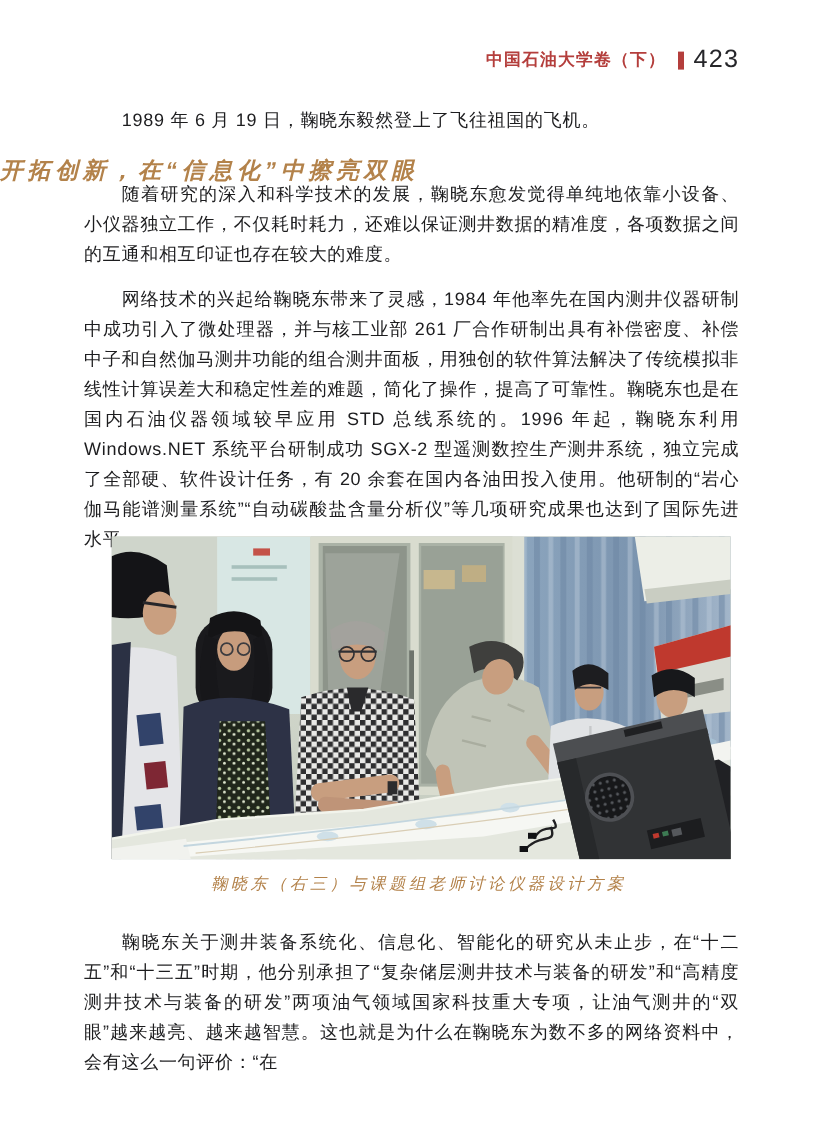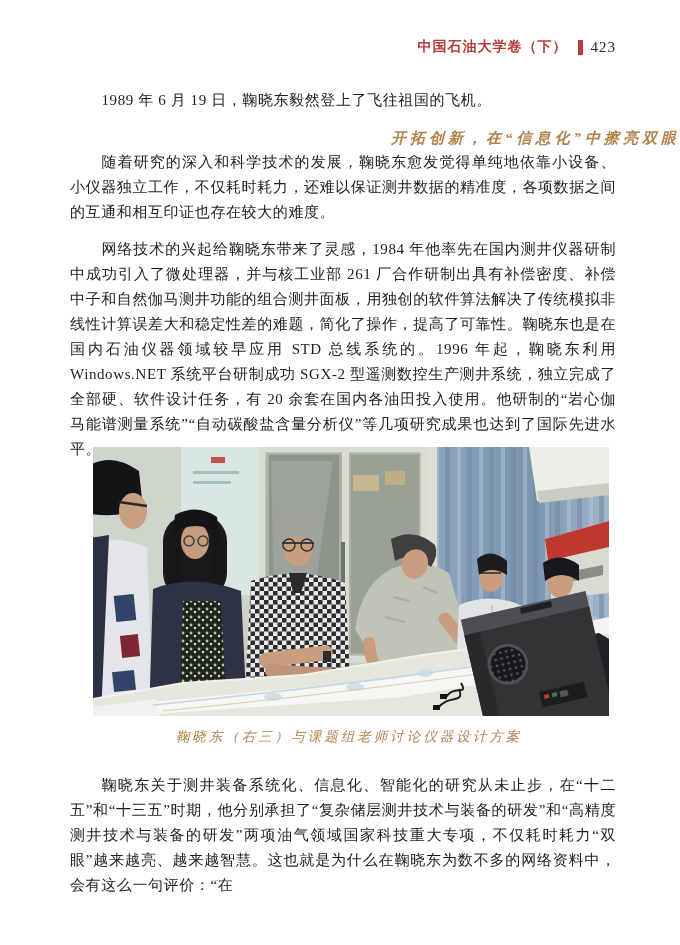--- a/index.html
+++ b/index.html
@@ -1,48 +1,48 @@
 <!DOCTYPE html>
 <html style="--header-red: #b43e3c; --heading-gold: #b3824a; --caption-gold: #b3824a; --body-text: #1d1d1f;"><head>
 <meta charset="utf-8">
 <style>
   html,body{margin:0;padding:0;background:#ffffff;}
   .page{
     position:relative;
     width:680px;height:945px;
     background:#ffffff;
-    font-family:Liberation Serif, serif;
+    font-family:Liberation Sans, sans-serif;
     color:var(--body-text,#1d1d1f);
     overflow:hidden;
   }
   .page-header{
     position:absolute;top:38px;right:64px;
     font-size:14px;letter-spacing:1px;
     display:flex;align-items:center;
   }
   .page-header .journal{color:var(--header-red,#b43e3c);font-weight:bold;}
   .page-header .bar{
     display:inline-block;width:5px;height:15px;
     background:var(--header-red,#b43e3c);
     margin:0 8px 0 10px;
   }
-  .page-header .pagenum{color:#26262a;font-size:15px;}
+  .page-header .pagenum{color:#26262a;font-size:21px;}
   .bodytext{
     position:absolute;left:70px;width:546px;margin:0;
     font-size:15px;line-height:25px;letter-spacing:0.6px;
     text-align:justify;text-indent:2.1em;
   }
   .p-flight{top:88px;}
   .p-research{top:150px;}
   .p-network{top:237px;}
   .p-projects{top:773px;}
   .section-heading{
     position:absolute;top:129px;left:0;right:0;margin:0;
-    text-align:right;
-    font-size:15px;font-weight:bold;font-style:italic;
+    text-align:left;
+    font-size:19px;font-weight:bold;font-style:italic;
     letter-spacing:4px;
     color:var(--heading-gold,#b3824a);
   }
   .photo-figure{
     position:absolute;top:447px;left:93px;width:516px;height:269px;
     margin:0;overflow:hidden;background:#c8cfc5;
   }
   .photo-caption{
     position:absolute;top:728px;left:18px;right:0;margin:0;
     text-align:center;
@@ -231,15 +231,15 @@
         <rect x="440" y="248" width="46" height="16" fill="#1c1d1f"></rect>
         <rect x="444" y="252" width="5" height="4" fill="#bf392e"></rect>
         <rect x="452" y="252" width="5" height="4" fill="#3d7a53"></rect>
         <rect x="460" y="252" width="8" height="6" fill="#55585c"></rect>
       </g>
     </svg>
   </figure>
 
   <figcaption class="photo-caption">鞠晓东（右三）与课题组老师讨论仪器设计方案</figcaption>
 
-  <p class="bodytext p-projects">鞠晓东关于测井装备系统化、信息化、智能化的研究从未止步，在“十二五”和“十三五”时期，他分别承担了“复杂储层测井技术与装备的研发”和“高精度测井技术与装备的研发”两项油气领域国家科技重大专项，不仅耗时耗力“双眼”越来越亮、越来越智慧。这也就是为什么在鞠晓东为数不多的网络资料中，会有这么一句评价：“在</p>
+  <p class="bodytext p-projects">鞠晓东关于测井装备系统化、信息化、智能化的研究从未止步，在“十二五”和“十三五”时期，他分别承担了“复杂储层测井技术与装备的研发”和“高精度测井技术与装备的研发”两项油气领域国家科技重大专项，让油气测井的“双眼”越来越亮、越来越智慧。这也就是为什么在鞠晓东为数不多的网络资料中，会有这么一句评价：“在</p>
 
 </div>
 
 </body></html>

